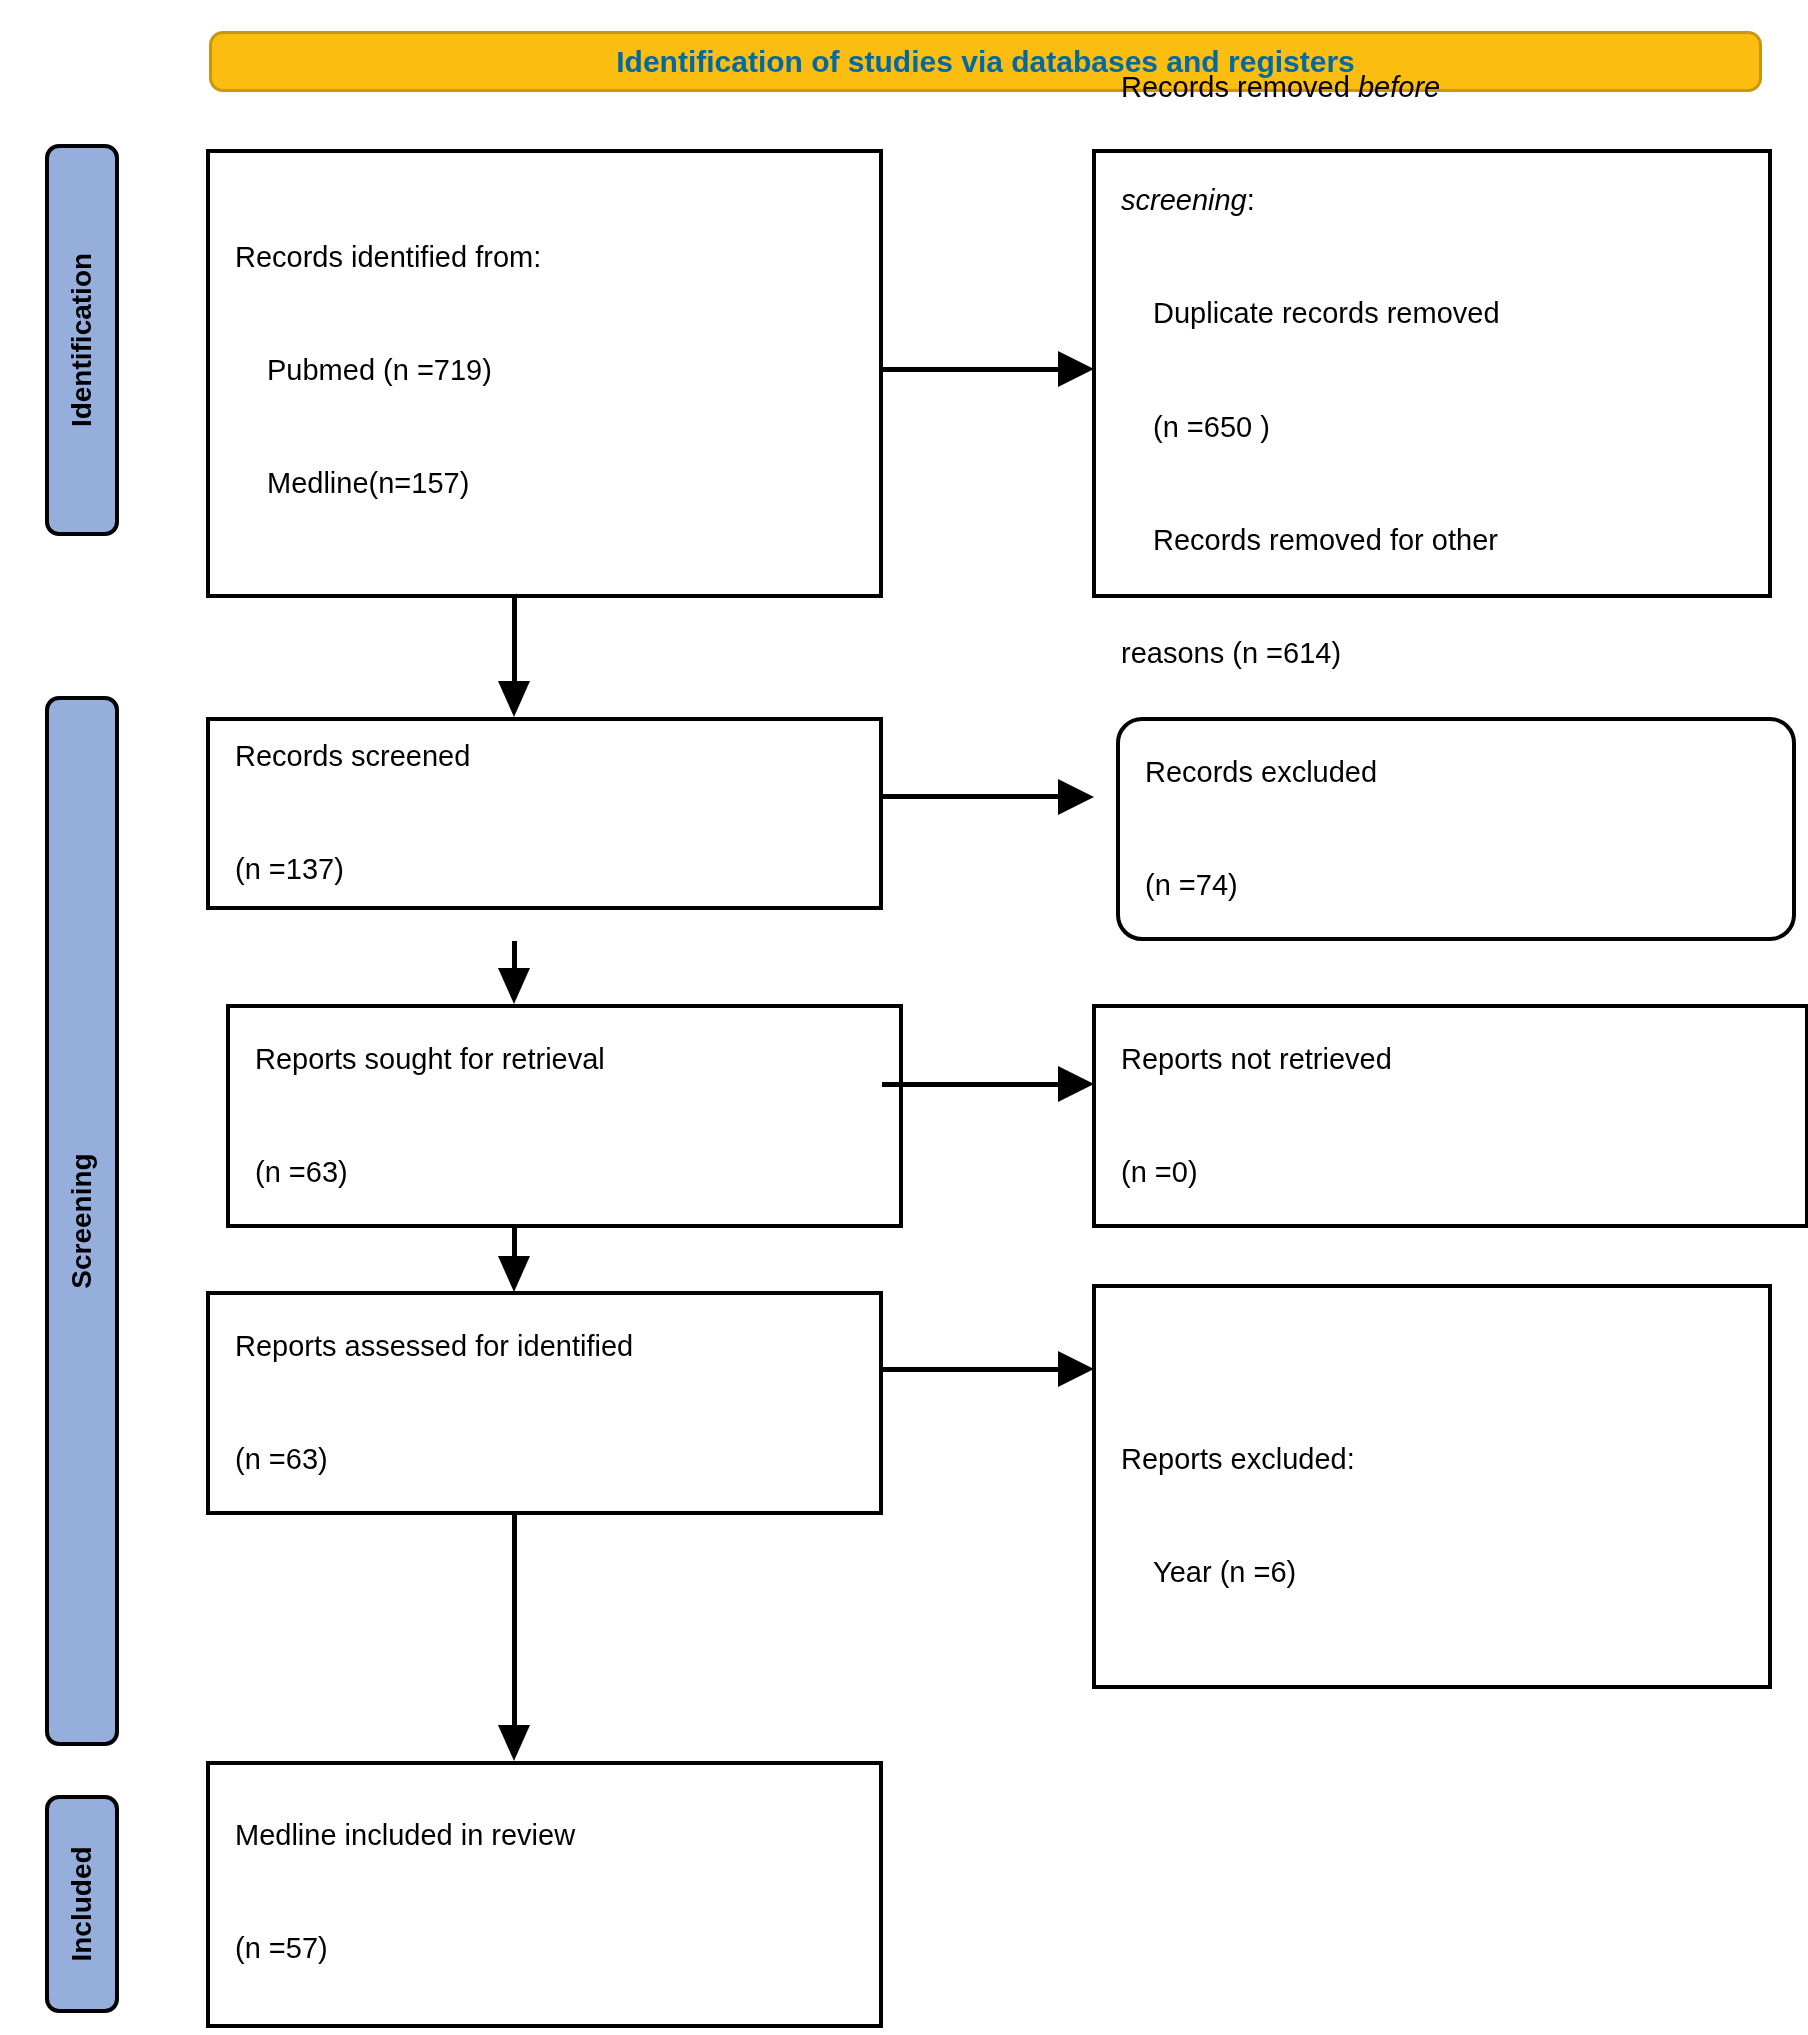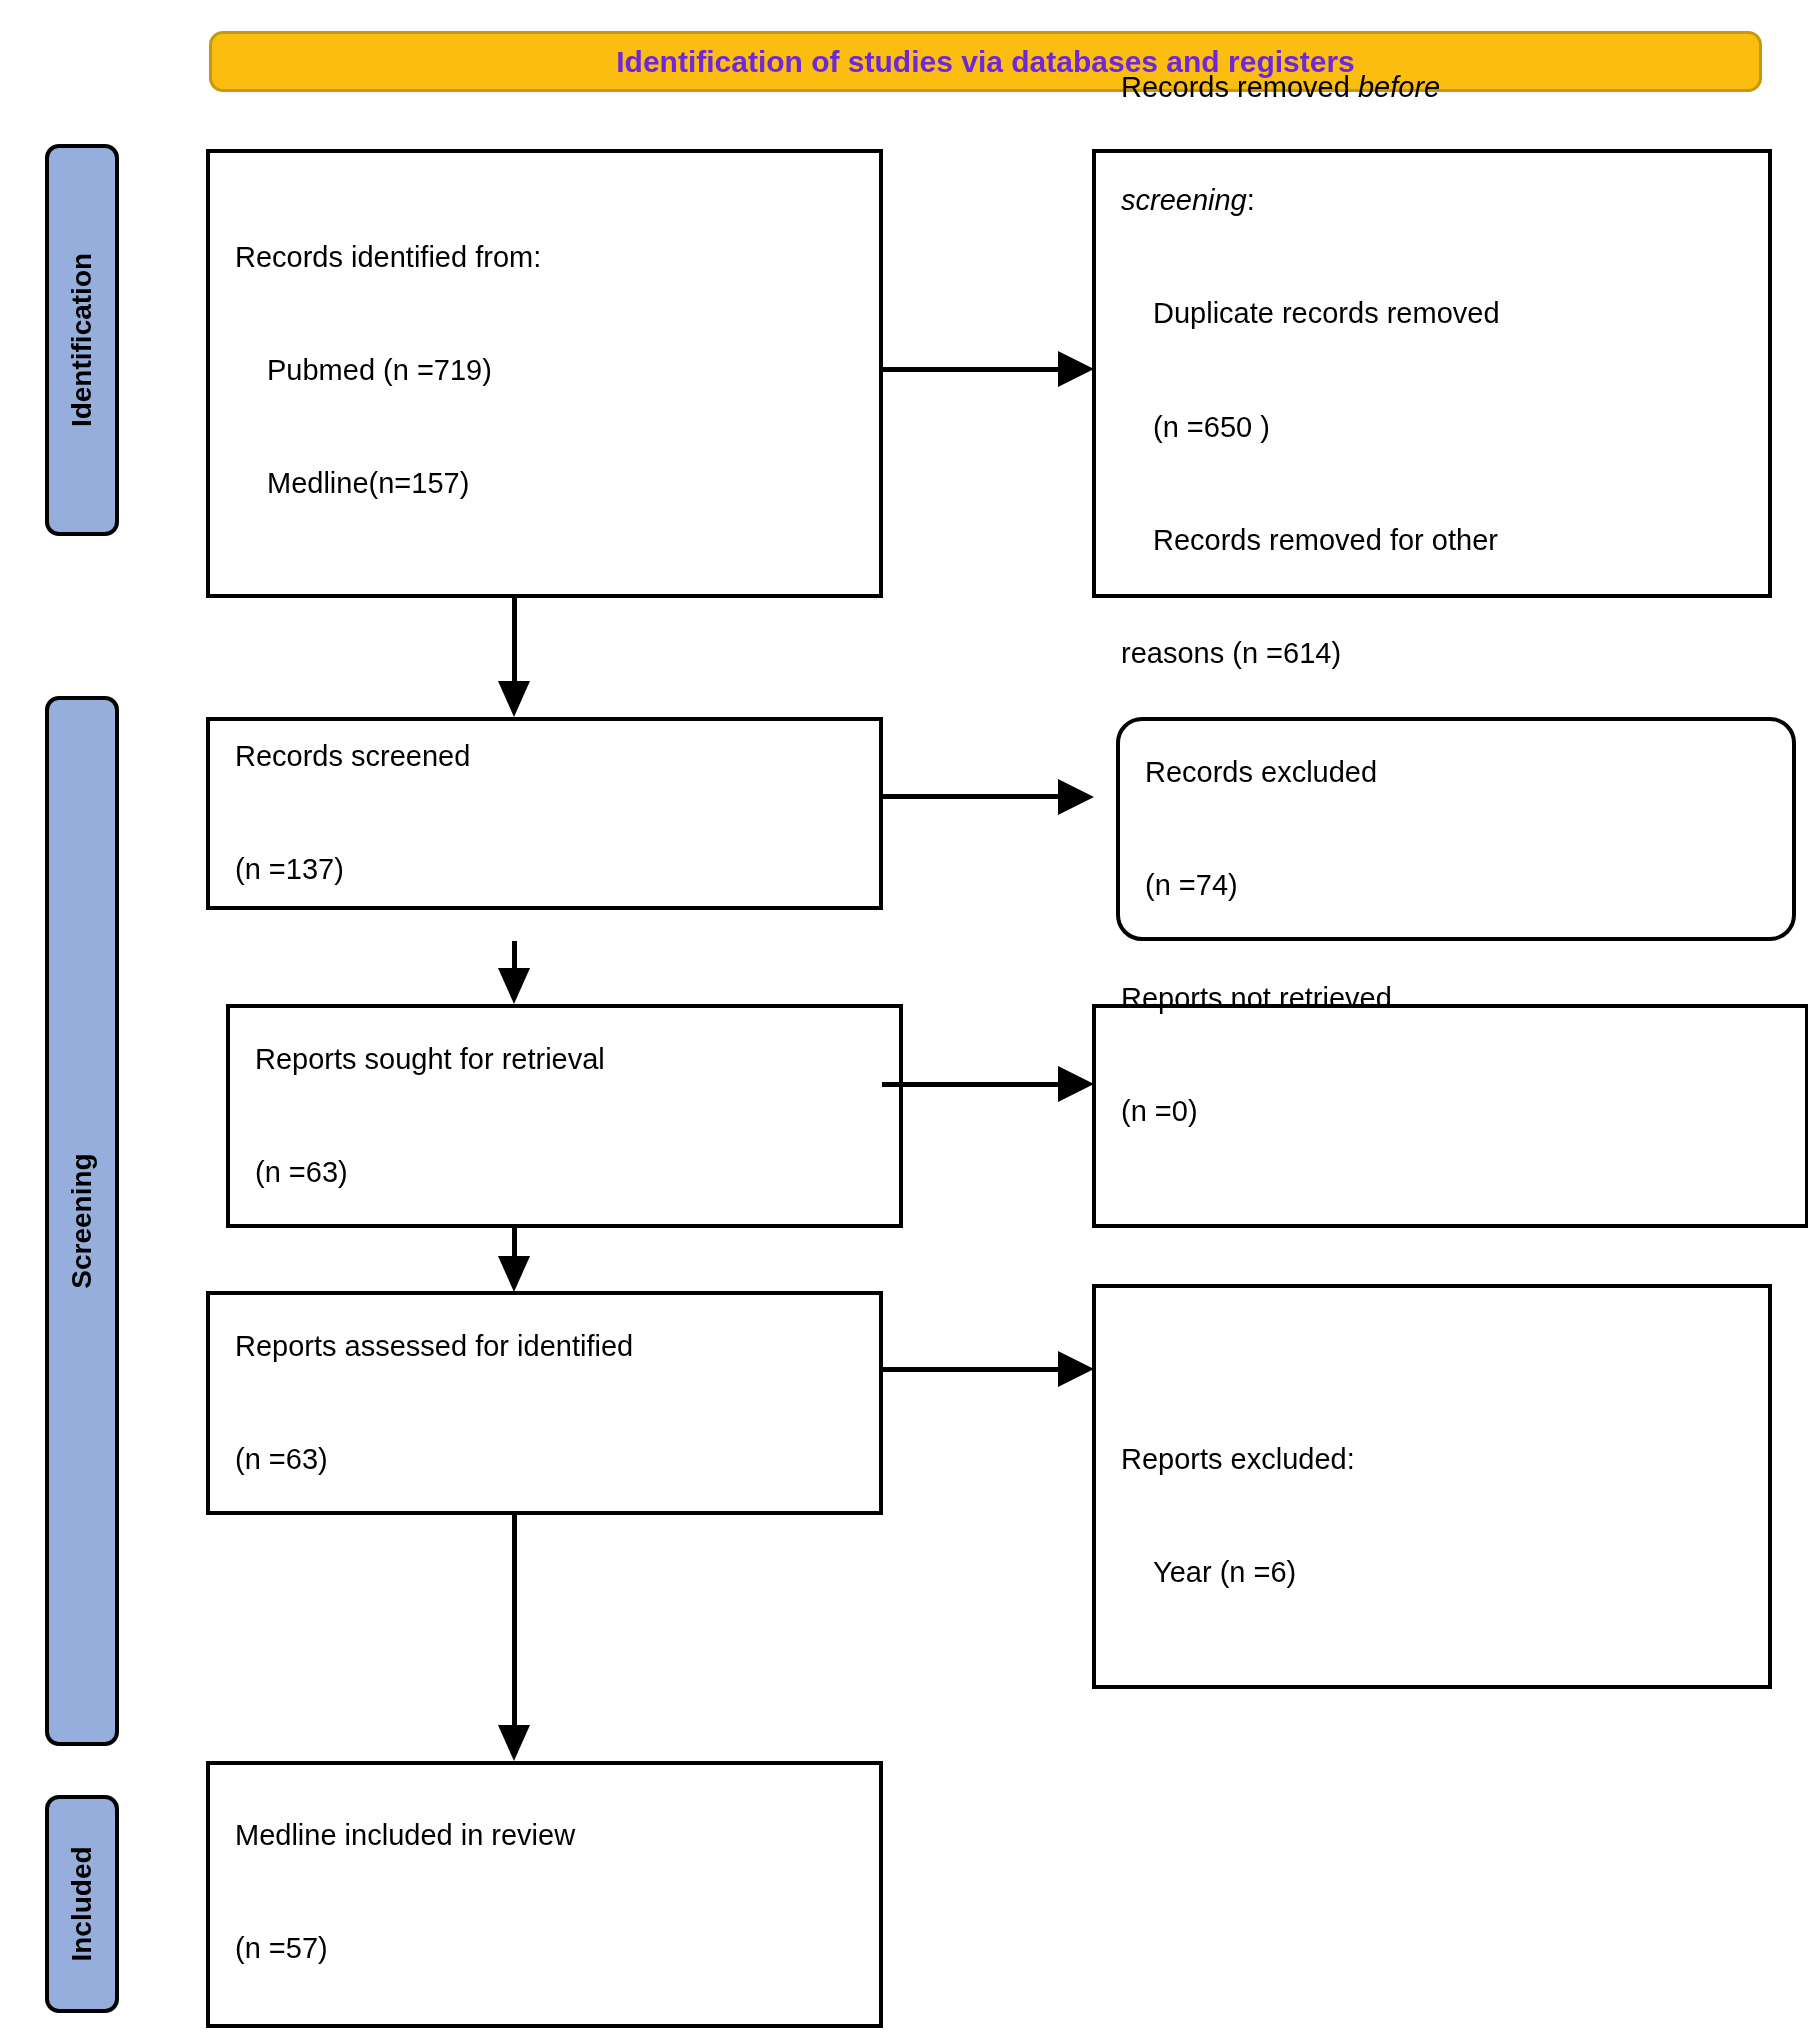--- a/index.html
+++ b/index.html
@@ -31,21 +31,21 @@
     border: 3.8px solid #C9970D;
     border-radius: 14px;
     box-sizing: border-box;
     display: flex;
     align-items: center;
     justify-content: center;
   }
   .banner-text {
     font-size: 30px;
     font-weight: bold;
-    color: #6d28d9;
+    color: #0369a1;
     letter-spacing: 0px;
     white-space: nowrap;
   }
 
   
   .stage-bar {
     position: absolute;
     background: #96AEDC;
     border: 4.9px solid #000000;
     border-radius: 14px;
@@ -84,21 +84,21 @@
     color: #000000;
     white-space: pre-wrap;
   }
   .italic { font-style: italic; }
 
   #node-identified   { left: 206px;  top: 149px;  width: 677px; height: 449px; }
   #node-removed      { left: 1092px; top: 149px;  width: 680px; height: 449px; }
   #node-screened     { left: 206px;  top: 717px; width: 677px; height: 193px; }
   #node-excluded     { left: 1116px; top: 717px; width: 680px; height: 224px; border-radius: 26px; }
   #node-sought       { left: 206px;  top: 1004px; width: 677px; height: 224px; margin-left: 20px; }
-  #node-notretrieved { left: 1092px; top: 1004px; width: 717px; height: 224px; justify-content: flex-end; }
+  #node-notretrieved { left: 1092px; top: 1004px; width: 717px; height: 224px; }
   #node-assessed     { left: 206px;  top: 1291px; width: 677px; height: 224px; }
   #node-repexcluded  { left: 1092px; top: 1284px; width: 680px; height: 405px; }
   #node-included     { left: 206px;  top: 1761px; width: 677px; height: 267px; }
 
   
   #node-identified .node-text { margin-top: -5.4px; }
   #node-removed .node-text    { margin-top: -5.4px; }
   #node-repexcluded .node-text{ margin-top: 60px; }
   #node-included .node-text   { margin-top: -4.4px; }
 

